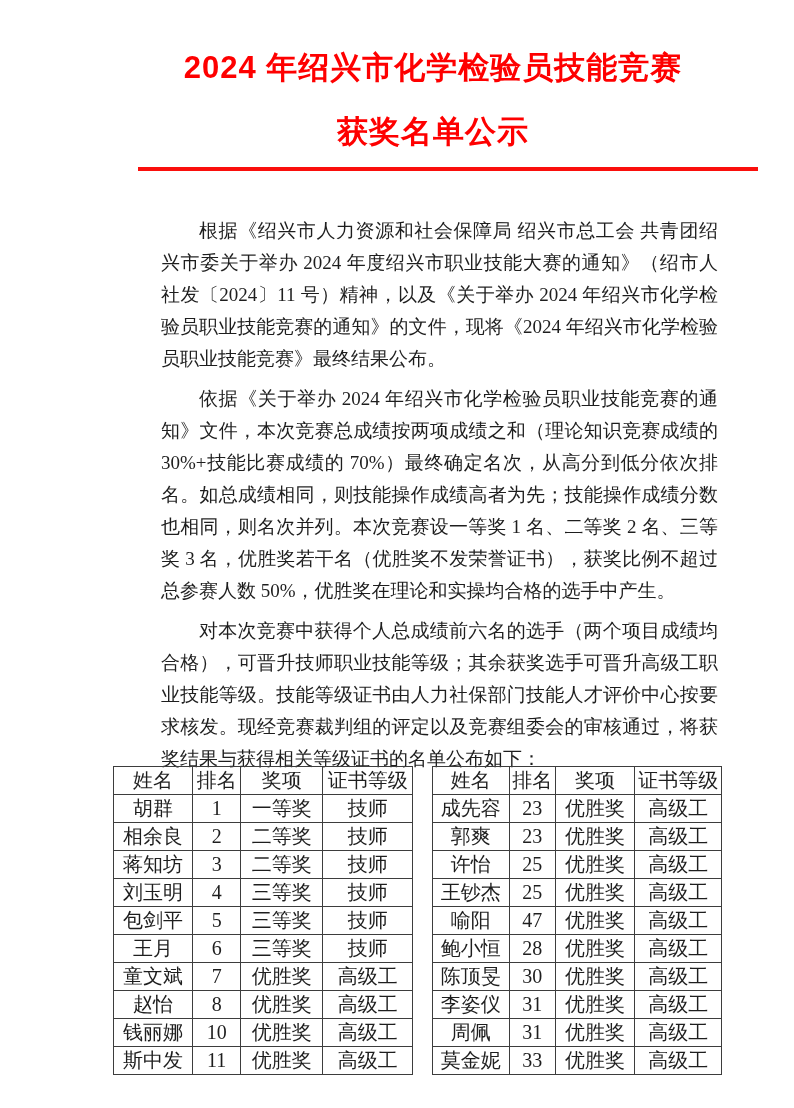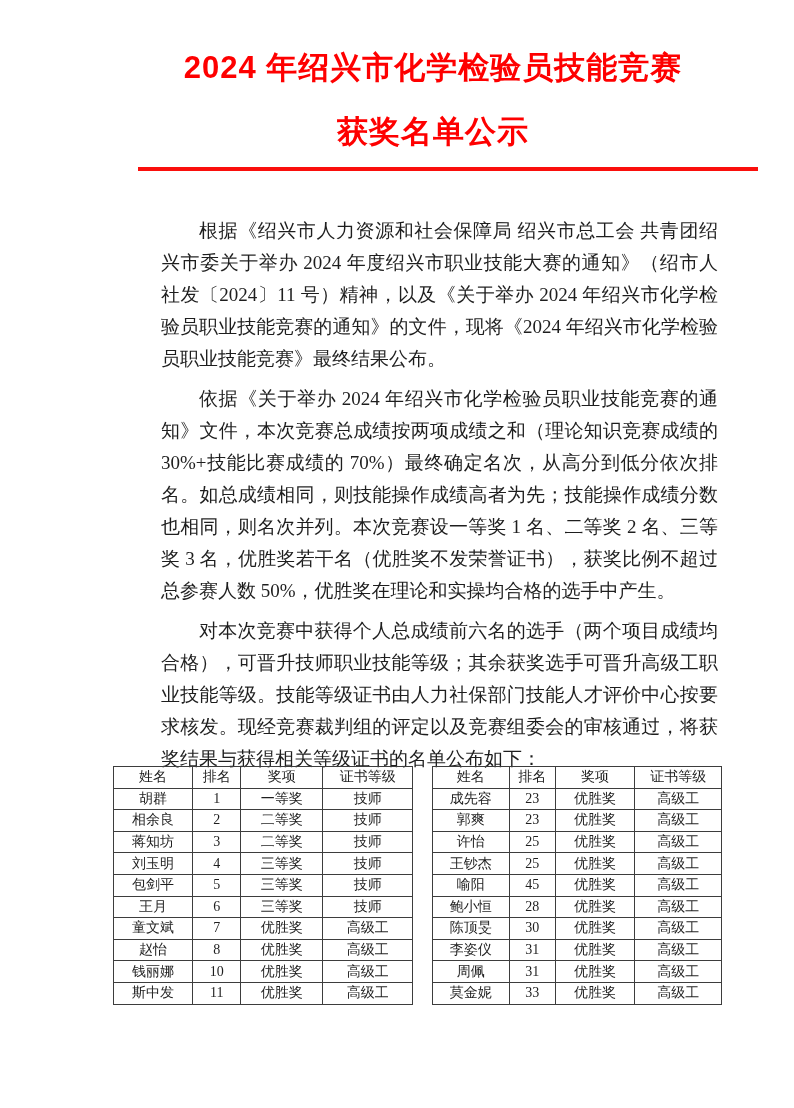--- a/index.html
+++ b/index.html
@@ -45,21 +45,21 @@
   .tables-row {
     position: absolute;
     top: 766px;
     left: 113px;
     display: flex;
     gap: 19px;
   }
   table.award-table {
     border-collapse: collapse;
     table-layout: fixed;
-    font-size: 14px;
+    font-size: 20px;
   }
   table.award-table.left-table  { width: 300px; }
   table.award-table.right-table { width: 290px; }
   .award-table th, .award-table td {
     border: 1px solid #3d3d3d;
     height: 20.6px;
     padding: 0 2px;
     text-align: center;
     vertical-align: middle;
     font-weight: normal;
@@ -203,21 +203,21 @@
             <td>高级工</td>
           </tr>
           <tr>
             <td>王钞杰</td>
             <td>25</td>
             <td>优胜奖</td>
             <td>高级工</td>
           </tr>
           <tr>
             <td>喻阳</td>
-            <td>45</td>
+            <td>47</td>
             <td>优胜奖</td>
             <td>高级工</td>
           </tr>
           <tr>
             <td>鲍小恒</td>
             <td>28</td>
             <td>优胜奖</td>
             <td>高级工</td>
           </tr>
           <tr>

